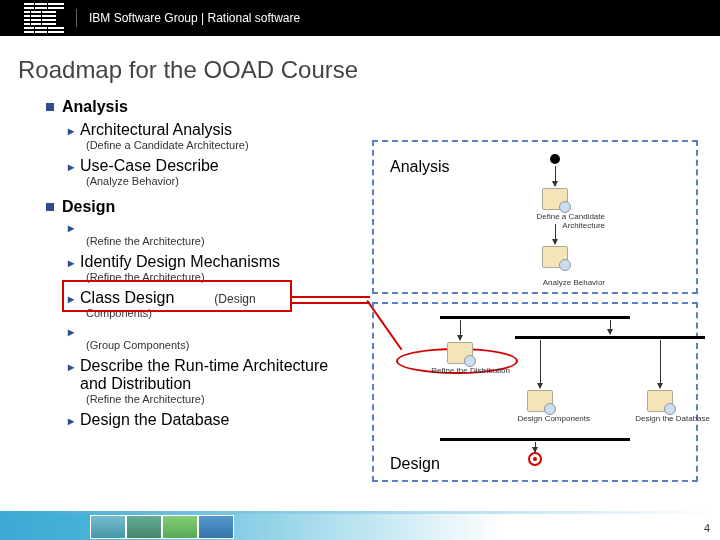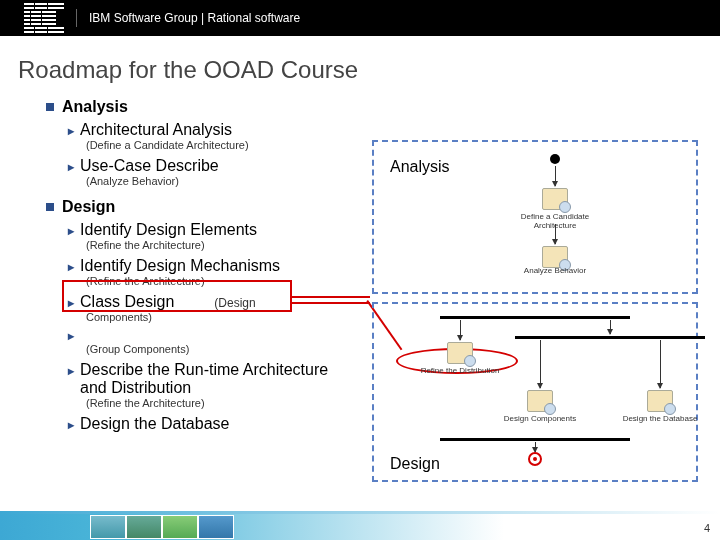--- a/index.html
+++ b/index.html
@@ -45,21 +45,21 @@
   .diagram-label { position: absolute; font-size: 16px; font-weight: 400; background: #fff; padding: 0 4px; }
   .lbl-analysis { left: 386px; top: 158px; }
   .lbl-design { left: 386px; top: 455px; }
 
   .diagram-area { position: absolute; }
   .diagram-analysis { left: 440px; top: 150px; width: 250px; height: 140px; }
   .diagram-design { left: 380px; top: 310px; width: 315px; height: 150px; }
 
   .wf-node { position: absolute; width: 26px; height: 22px; background: #f4e4b8; border: 1px solid #aa9; border-radius: 2px; }
   .wf-node::after { content: ""; position: absolute; width: 10px; height: 10px; background: #cde; border: 1px solid #89a; border-radius: 50%; right: -4px; bottom: -4px; }
-  .wf-caption { position: absolute; font-size: 8px; color: #333; text-align: center; width: 100px; }
+  .wf-caption { position: absolute; font-size: 8px; color: #333; text-align: right; width: 100px; }
   .wf-arrow { position: absolute; width: 1px; background: #333; }
   .wf-arrow::after { content: ""; position: absolute; bottom: -1px; left: -3px; border-left: 3.5px solid transparent; border-right: 3.5px solid transparent; border-top: 6px solid #333; }
   .wf-dot { position: absolute; width: 10px; height: 10px; background: #000; border-radius: 50%; }
 
   .sync-bar { position: absolute; height: 3px; background: #000; width: 190px; }
 
   .red-target { position: absolute; width: 14px; height: 14px; border: 2px solid #d40000; border-radius: 50%; }
   .red-target::before { content: ""; position: absolute; width: 4px; height: 4px; background: #d40000; border-radius: 50%; left: 3px; top: 3px; }
 
   .footer-bar { position: absolute; bottom: 0; left: 0; right: 0; height: 26px; background: linear-gradient(90deg, #3da8d4 0%, #4ab5d8 15%, rgba(255,255,255,0) 70%); }
@@ -148,21 +148,20 @@
     </div>
 
     <div class="sec-header">
       <div class="square-bullet"></div>
       <div class="sec-label">Design</div>
     </div>
     <div class="items">
       <div class="item">
         <div class="item-line">
             <span class="arrow">▸</span>
-            <span class="item-label">Identify Design Elements</span>
           </div>
         <div class="item-paren">(Refine the Architecture)</div>
       </div>
       <div class="item">
         <div class="item-line">
             <span class="arrow">▸</span>
             <span class="item-label">Identify Design Mechanisms</span>
           </div>
         <div class="item-paren">(Refine the Architecture)</div>
       </div>
@@ -209,21 +208,21 @@
 <div class="diagram-label lbl-analysis">Analysis</div>
 <div class="diagram-label lbl-design">Design</div>
 
 <div class="diagram-area diagram-analysis">
   <div class="wf-dot" style="left:110px; top:4px;"></div>
   <div class="wf-arrow" style="left:115px; top:16px; height:20px;"></div>
   <div class="wf-node" style="left:102px; top:38px;"></div>
   <div class="wf-caption" style="left:65px; top:62px;">Define a Candidate Architecture</div>
   <div class="wf-arrow" style="left:115px; top:74px; height:20px;"></div>
   <div class="wf-node" style="left:102px; top:96px;"></div>
-  <div class="wf-caption" style="left:65px; top:116px;">Analyze Behavior</div>
+  <div class="wf-caption" style="left:65px; top:128px;">Analyze Behavior</div>
 </div>
 
 <div class="diagram-area diagram-design">
   <div class="sync-bar" style="left:60px; top:6px;"></div>
   <div class="wf-arrow" style="left:80px; top:10px; height:20px;"></div>
   <div class="wf-node" style="left:67px; top:32px;"></div>
   <div class="wf-caption" style="left:30px; top:56px;">Refine the Distribution</div>
 
   <div class="wf-arrow" style="left:230px; top:10px; height:14px;"></div>
   <div class="sync-bar" style="left:135px; top:26px; width:190px;"></div>

